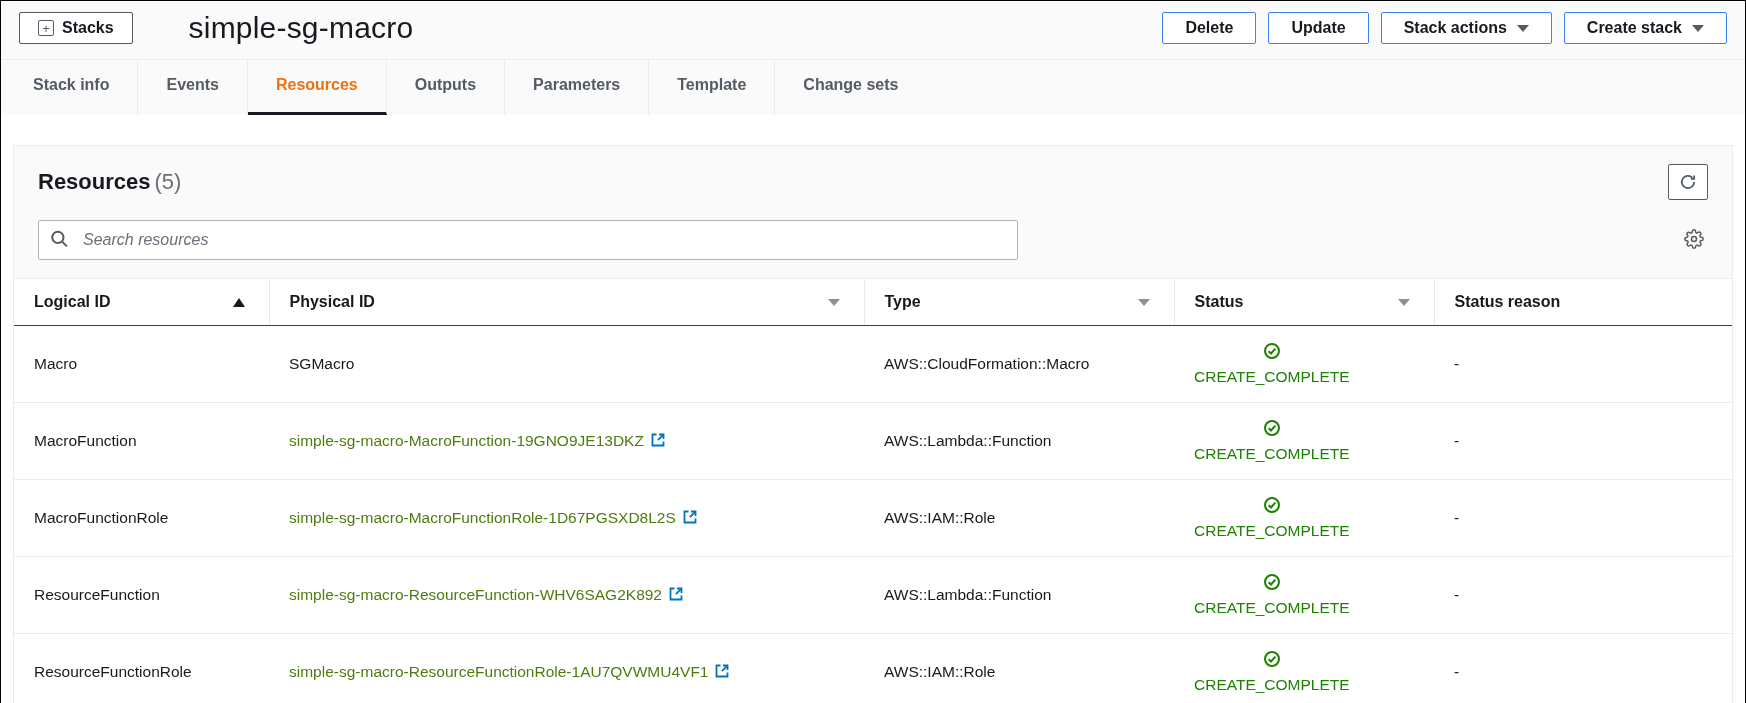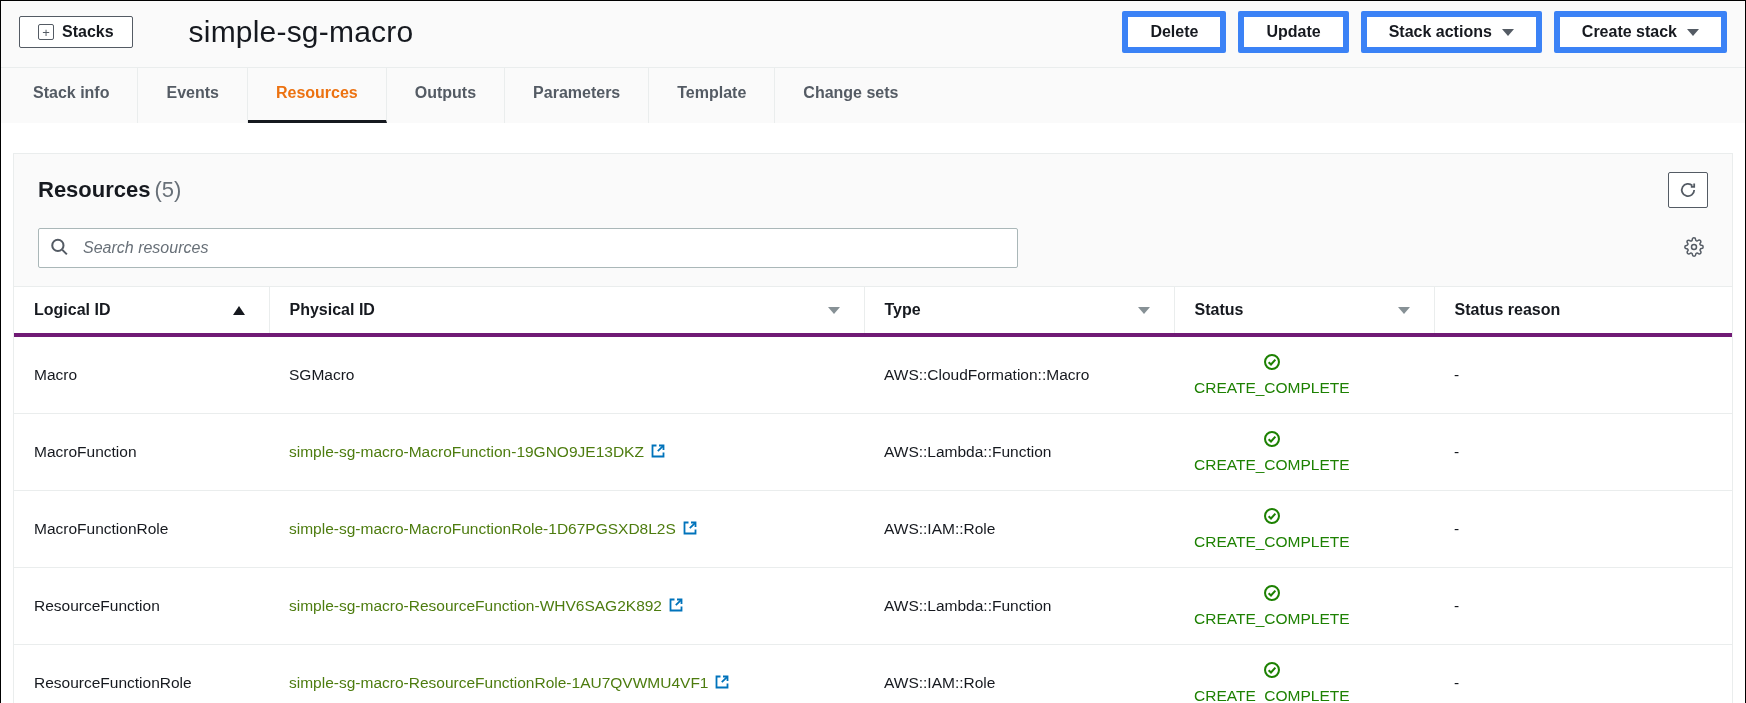--- a/index.html
+++ b/index.html
@@ -49,21 +49,21 @@
     font-weight: 400;
     margin-left: 56px;
     letter-spacing: 0.2px;
   }
   .header-actions {
     margin-left: auto;
     display: flex;
     gap: 12px;
   }
   .btn {
-    border: 6px solid #3b82f6;
+    border: 1px solid #3b82f6;
     background: #fff;
     color: #16191f;
     padding: 6px 22px;
     font-size: 16px;
     font-weight: 700;
     border-radius: 2px;
     cursor: pointer;
     display: inline-flex;
     align-items: center;
     gap: 10px;
@@ -162,21 +162,21 @@
     cursor: pointer;
     color: #545b64;
   }
   
   .tbl { width: 100%; border-collapse: collapse; }
   .tbl th {
     text-align: left;
     font-size: 16px;
     font-weight: 700;
     padding: 14px 20px;
-    border-bottom: 4px solid #701a75;
+    border-bottom: 1px solid #701a75;
     background: #fff;
   }
   .th-cell { display: flex; align-items: center; }
   .th-filter {
     width: 0; height: 0;
     border-left: 6px solid transparent;
     border-right: 6px solid transparent;
     border-top: 7px solid #879196;
     margin-left: auto;
     margin-right: 4px;

